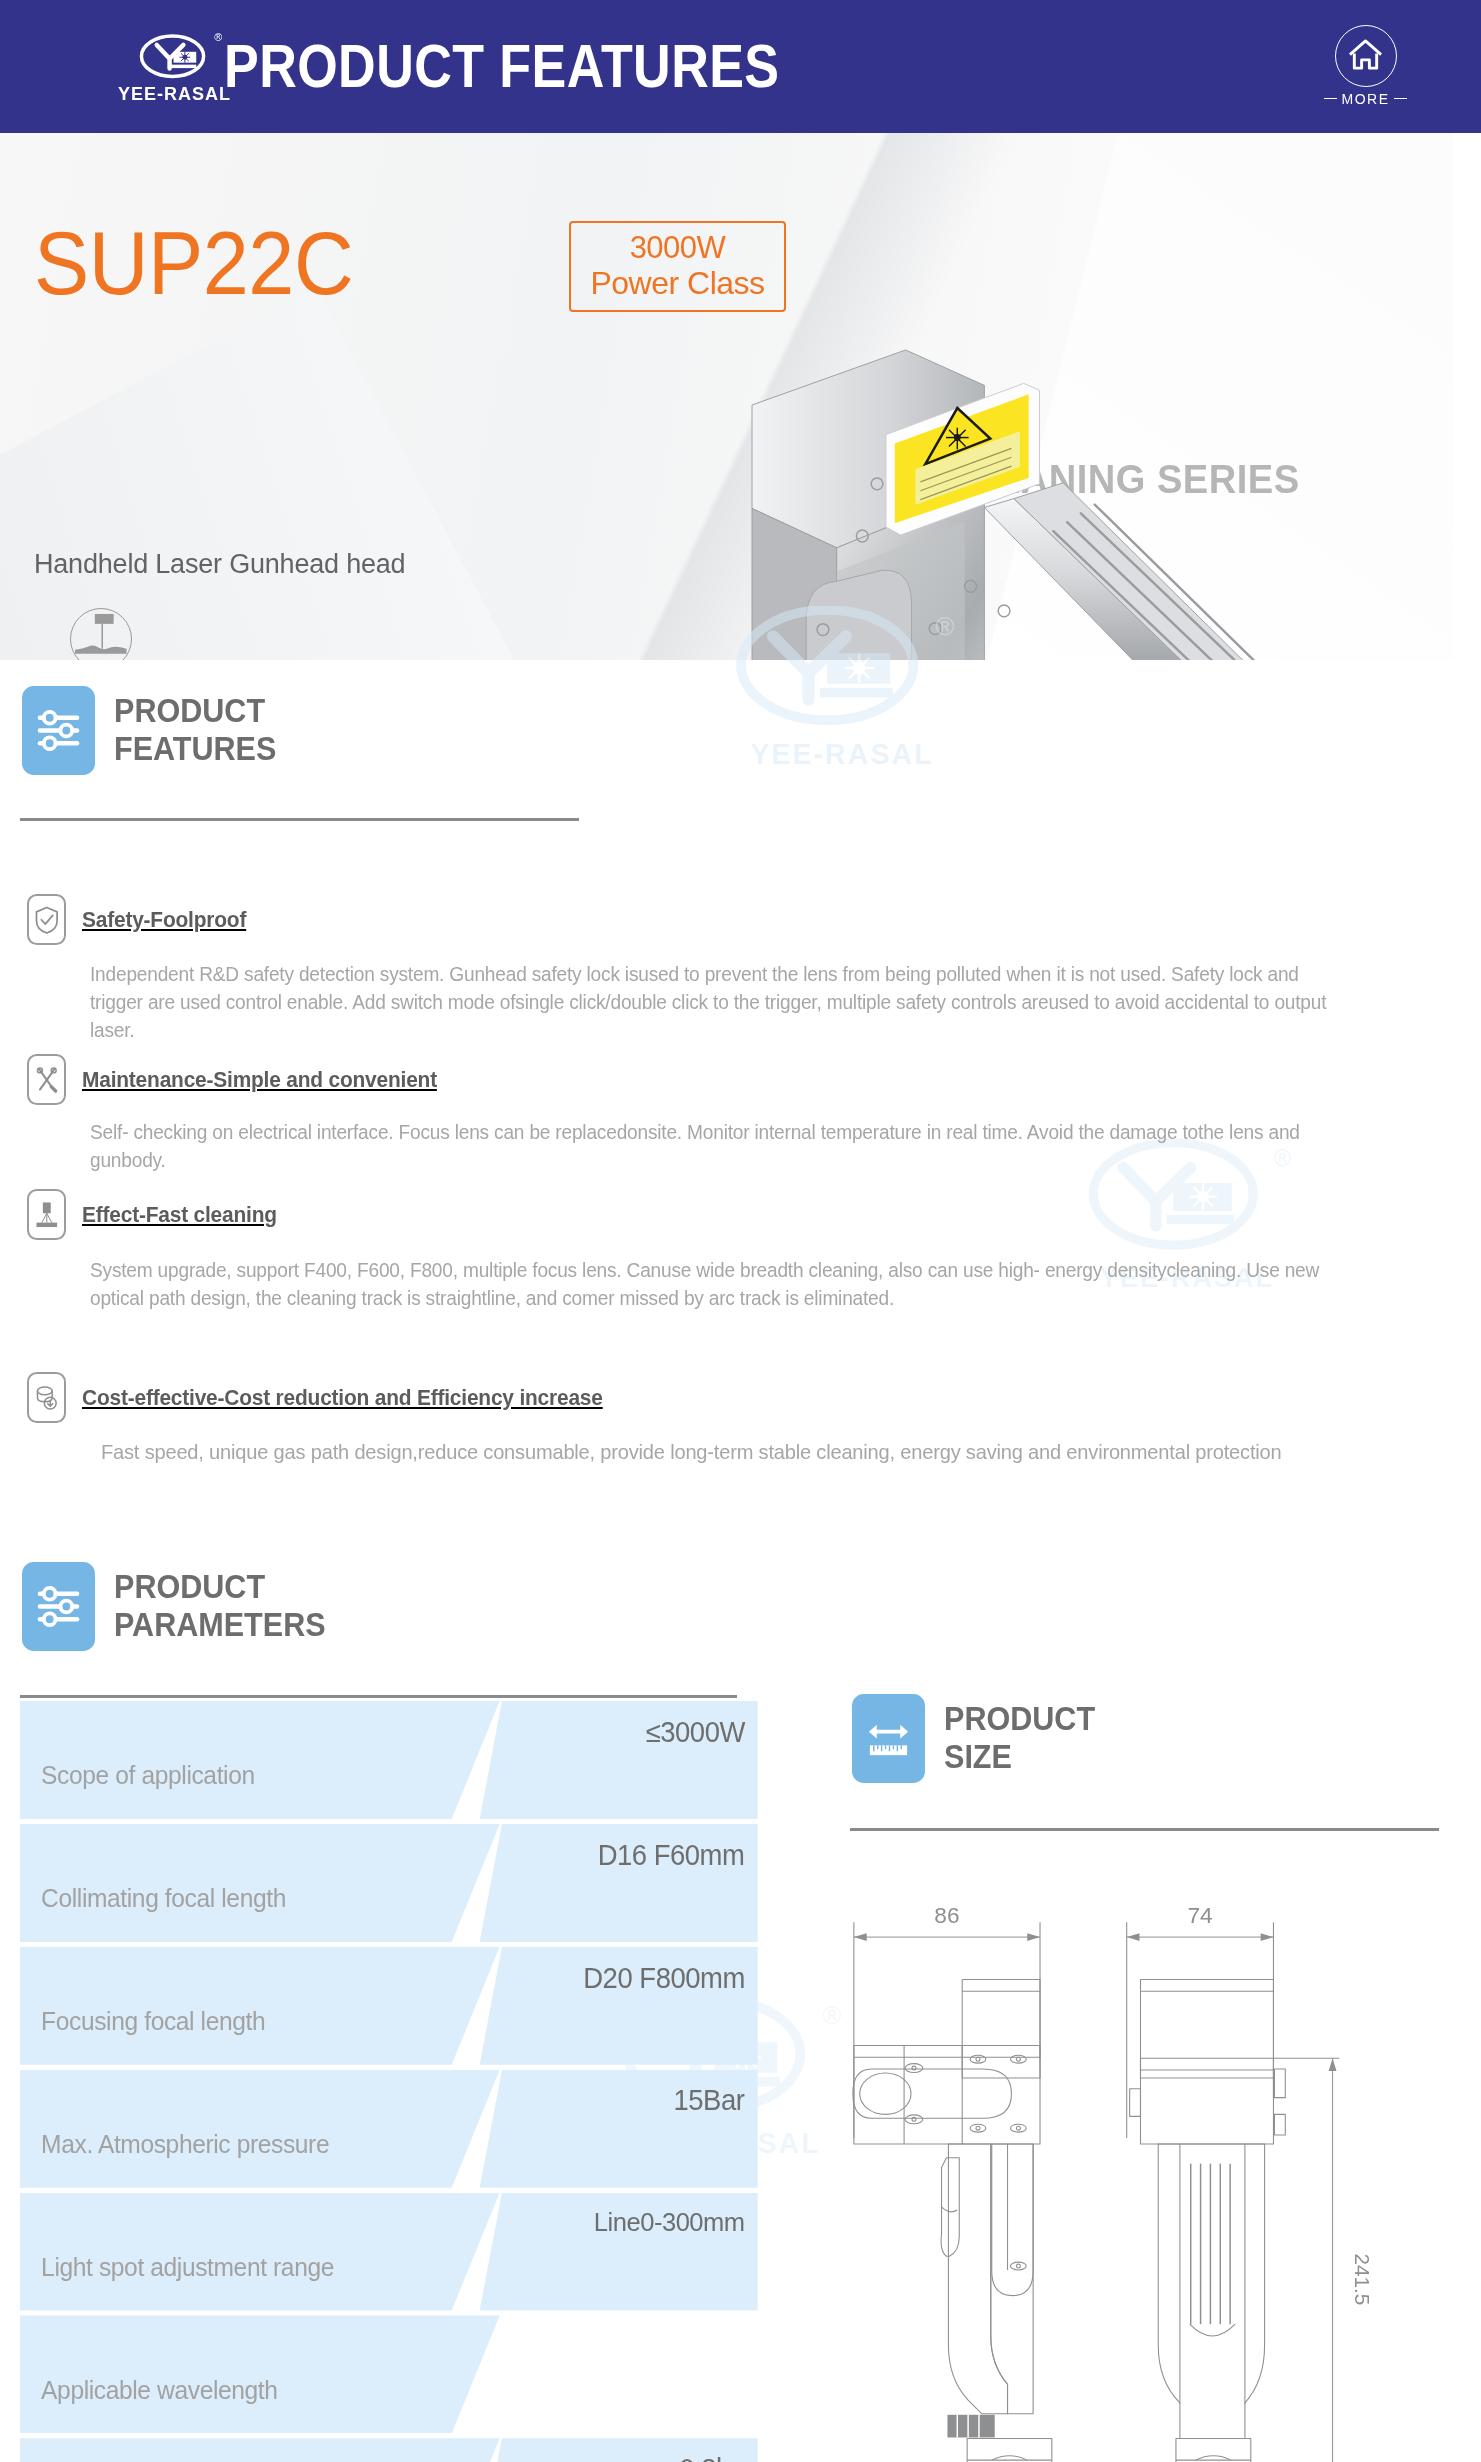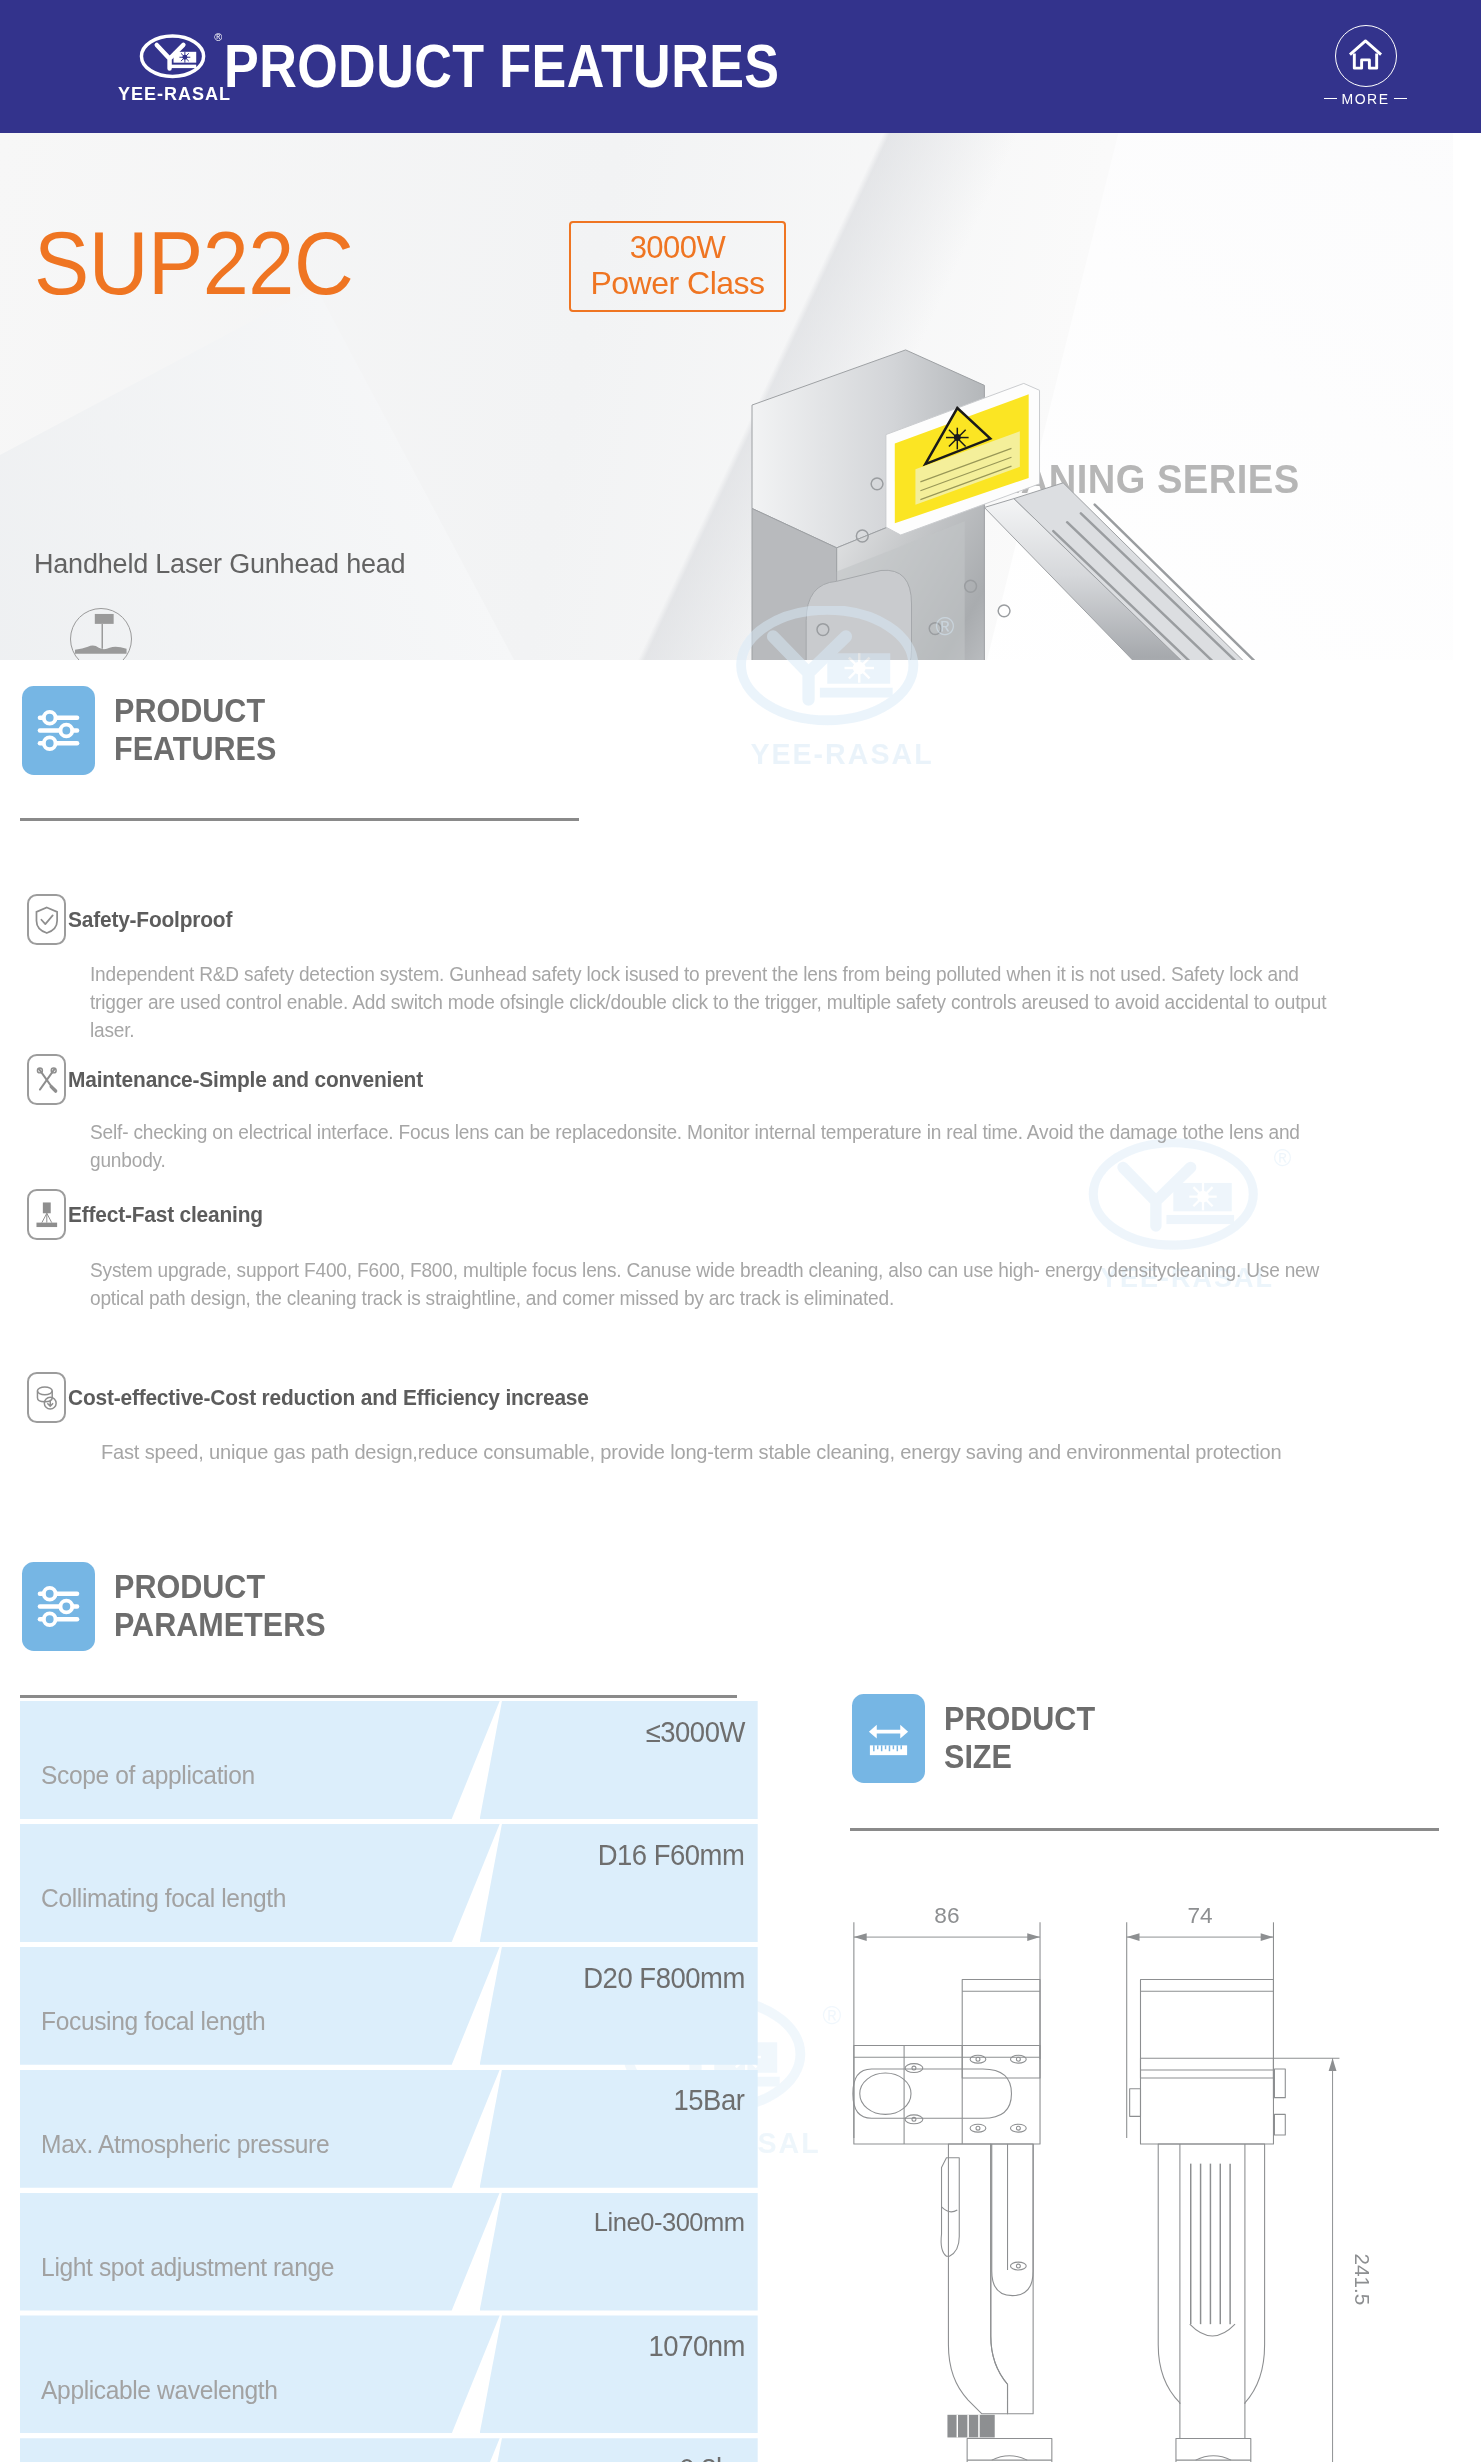--- a/index.html
+++ b/index.html
@@ -117,21 +117,21 @@
   .sec-title {
     font-size:32.5px; font-weight:700; color:#6d6d6d; line-height:1.16;
     transform:scaleX(0.94); transform-origin:left center;
   }
   .sec-rule {
     position:absolute; height:3.4px; background:#8a8a8a; z-index:4;
   }
 
   
   .feat { position:absolute; z-index:4; }
-  .feat-head { display:flex; align-items:center; gap:2px; }
+  .feat-head { display:flex; align-items:center; gap:16px;text-decoration:underline; }
   .feat-icon {
     width:39px; height:51px; border:2px solid #9c9c9c; border-radius:9.8px;
     display:flex; align-items:center; justify-content:center; flex:0 0 auto;
   }
   .feat-title {
     font-size:22px; font-weight:700; color:#5c5c5c; letter-spacing:-0.2px;
     transform:scaleX(0.95); transform-origin:left center;
   }
   .feat-body {
     font-size:19.7px; color:#a6a6a6; line-height:1.42; letter-spacing:-0.2px;
@@ -519,23 +519,20 @@
       <span class="param-label">Light spot adjustment range</span>
     </div>
     <div class="param-value-cell">
       <span class="param-value" style="font-size:26.6px;">Line0-300mm</span>
     </div>
   </div>
   <div class="param-row">
     <div class="param-label-cell">
       <span class="param-label">Applicable wavelength</span>
     </div>
-    <div class="param-value-cell">
-      <span class="param-value">1070nm</span>
-    </div>
   </div>
   <div class="param-row">
     <div class="param-label-cell">
       
     </div>
     <div class="param-value-cell">
       <span class="param-value">0.8kg</span>
     </div>
   </div>
 </div>

